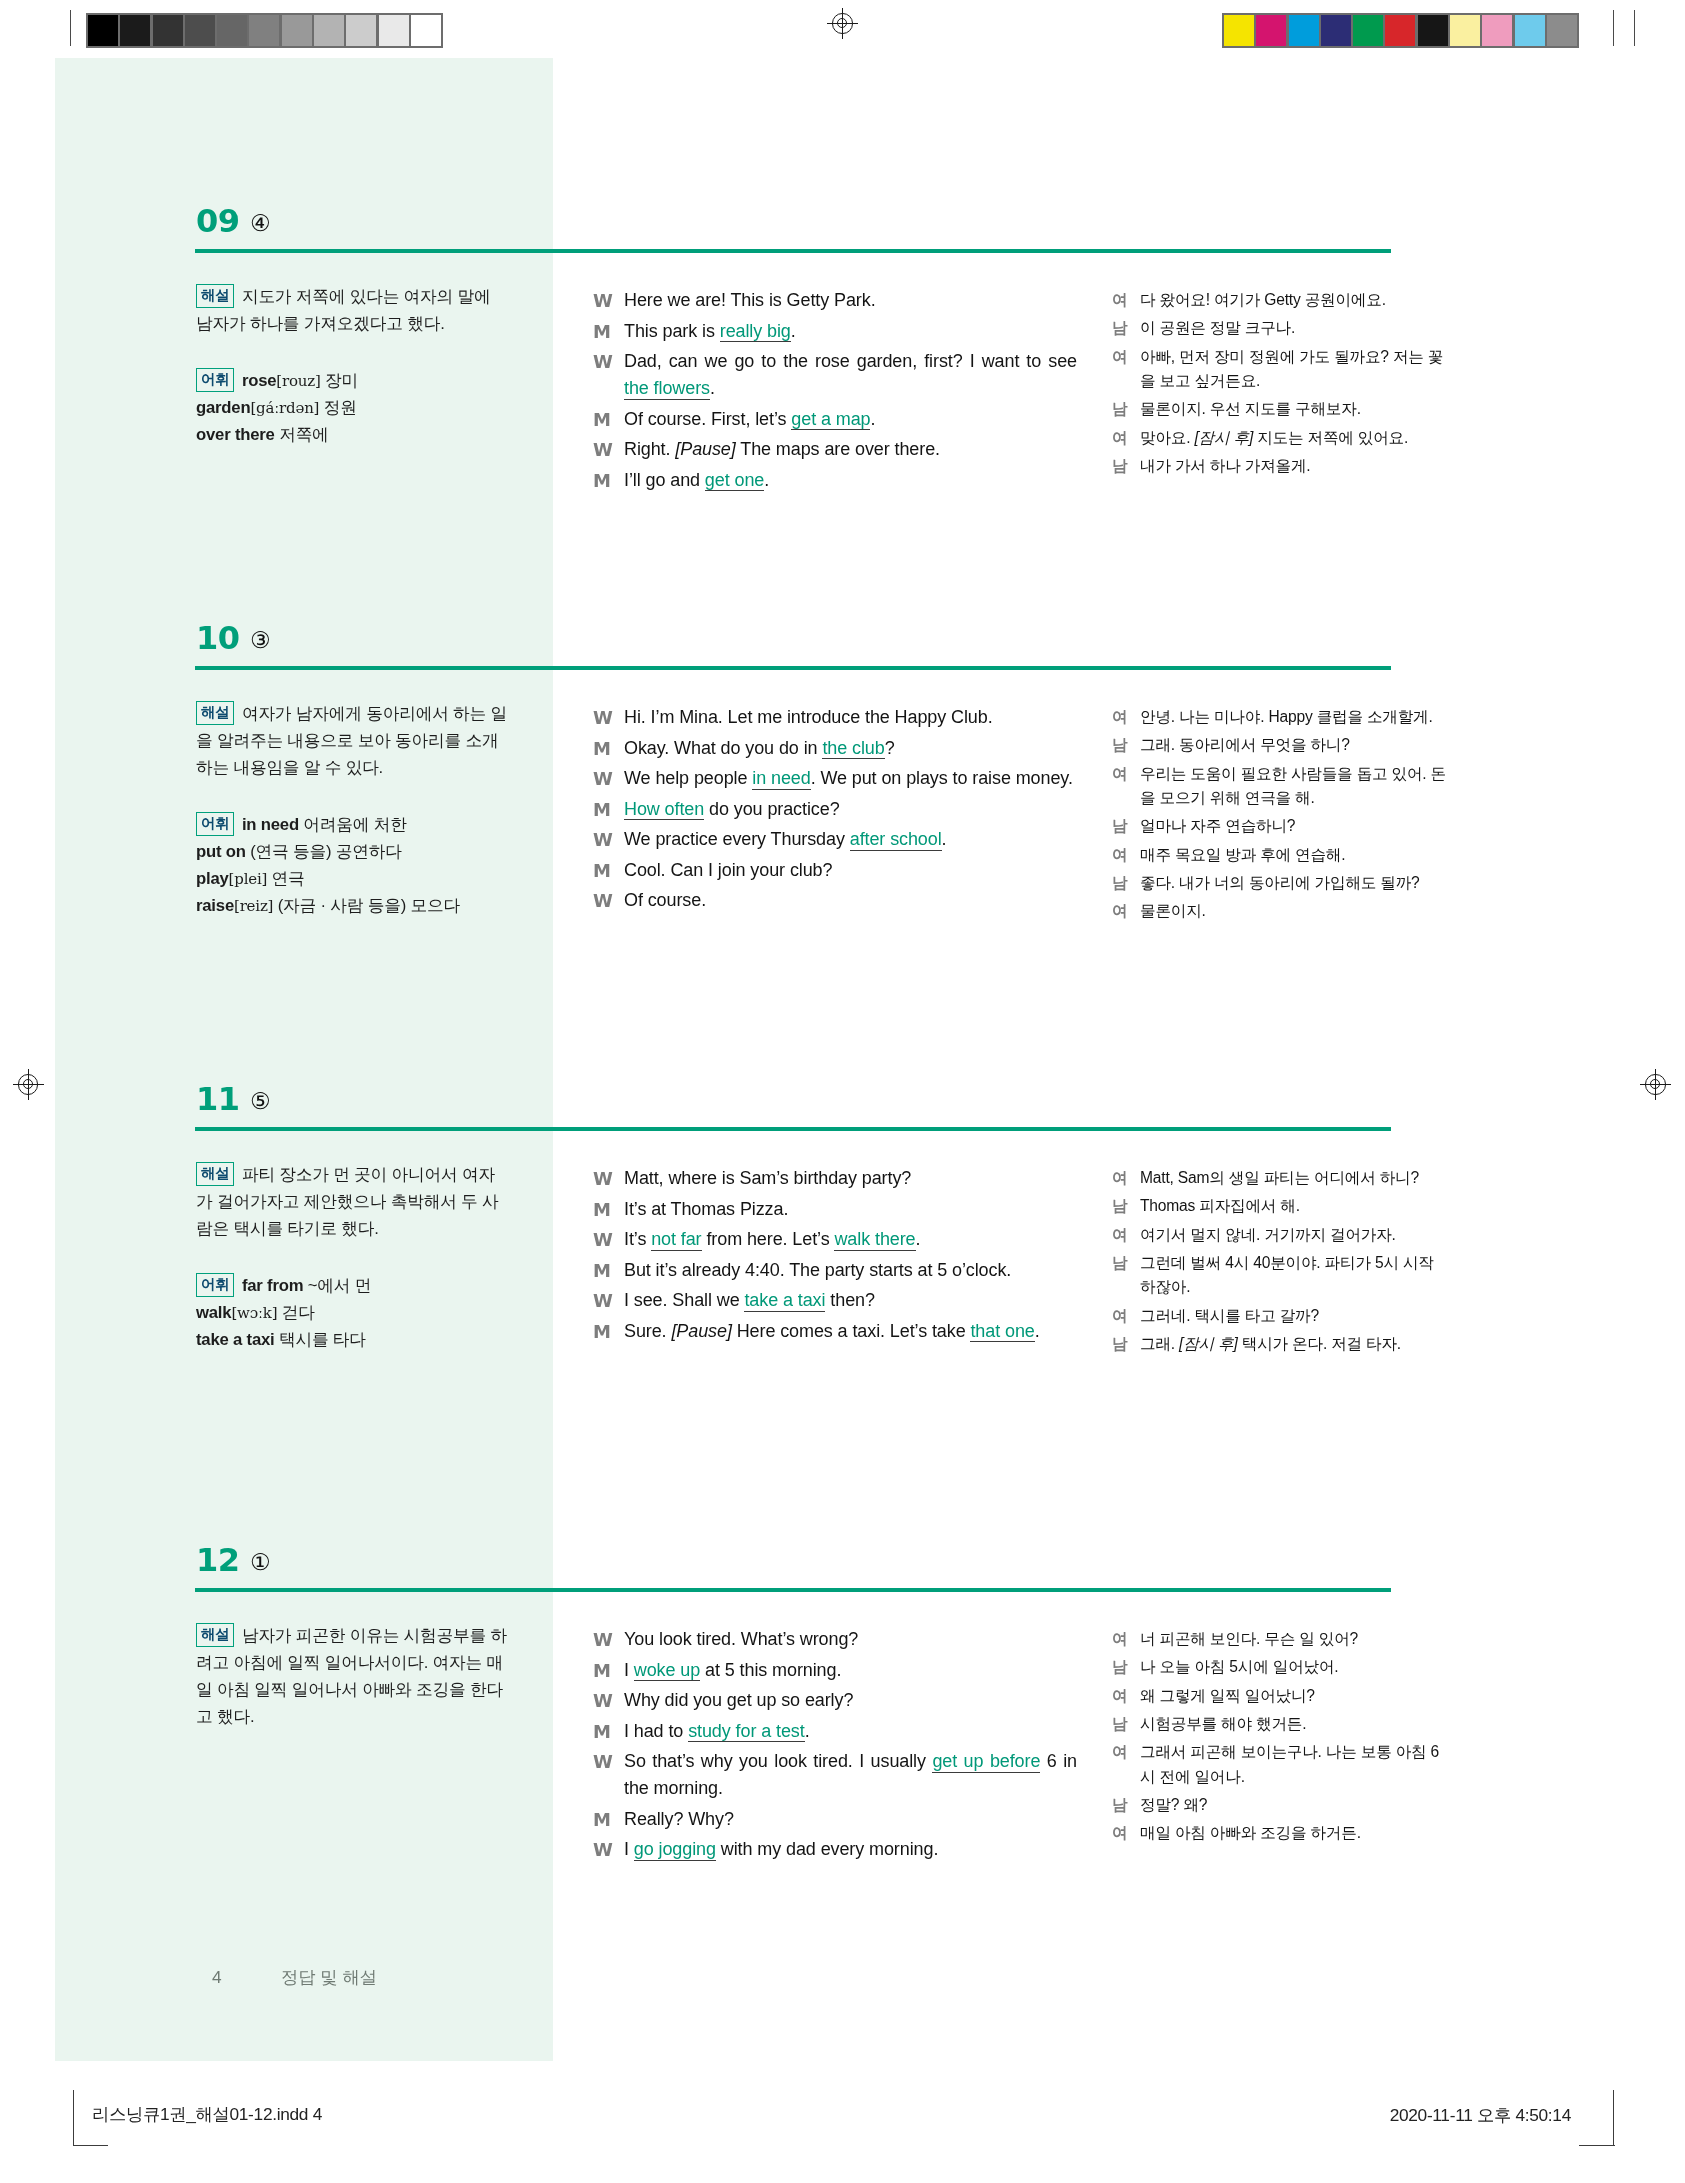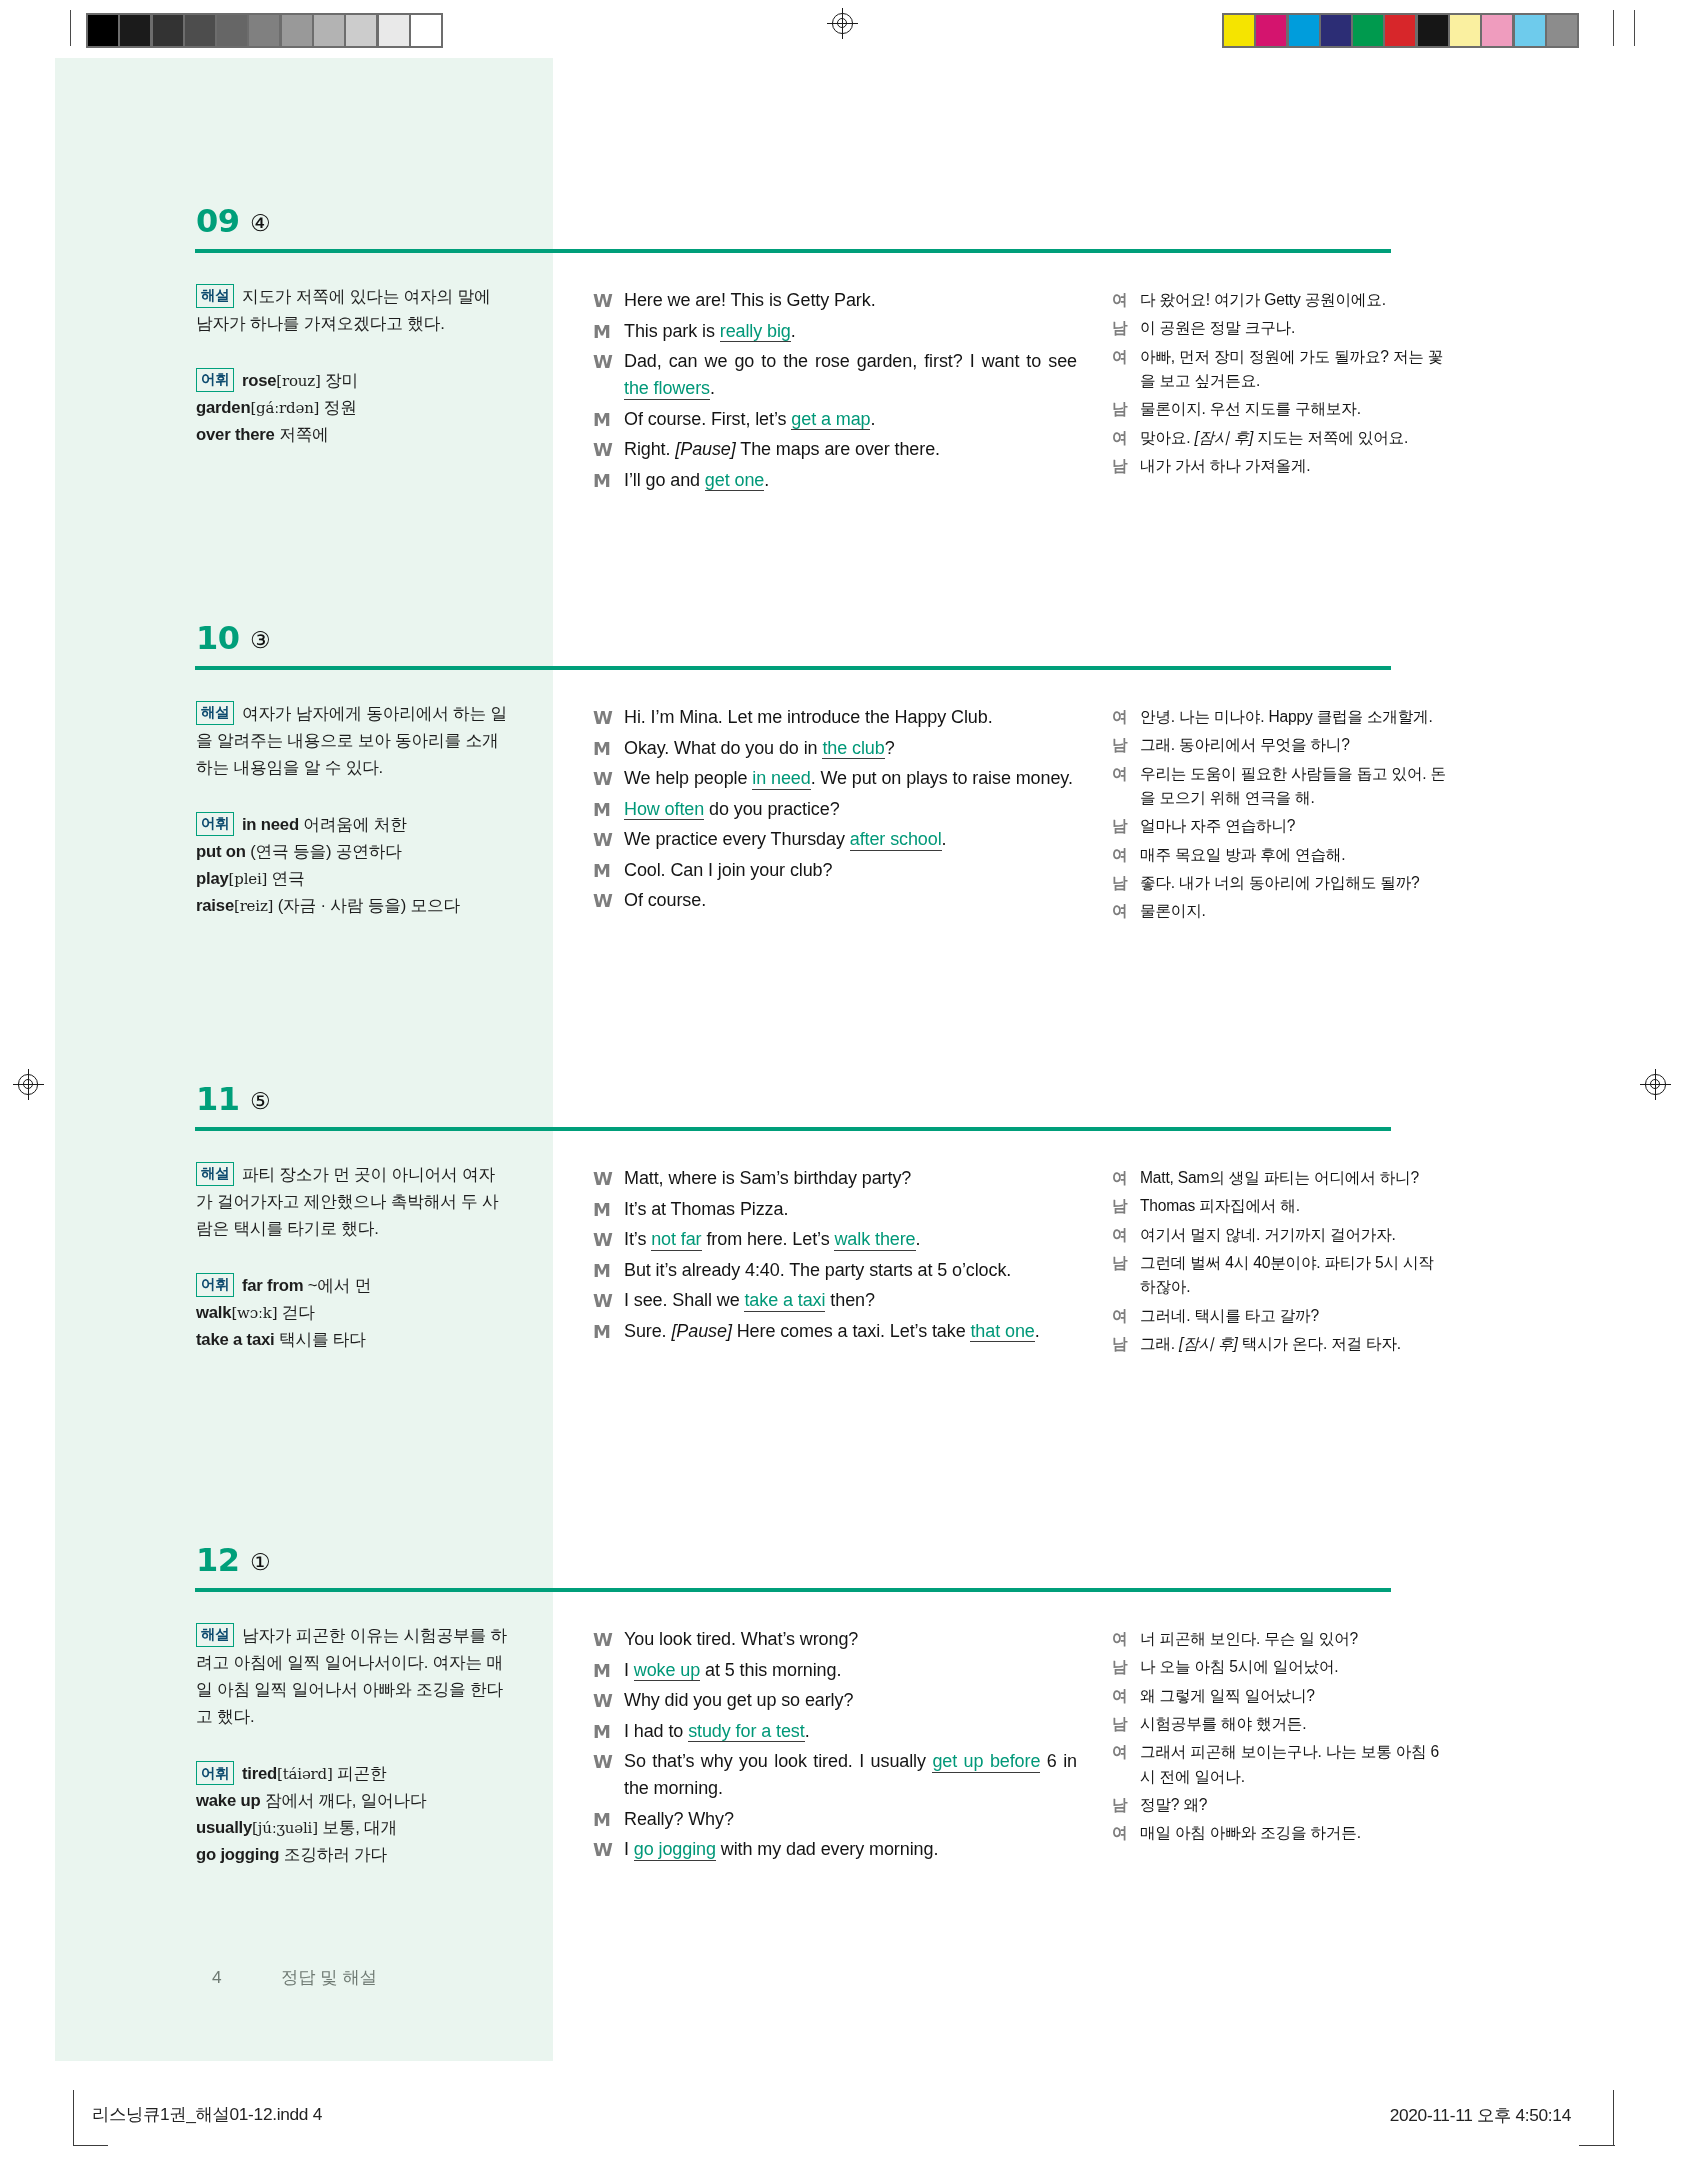--- a/index.html
+++ b/index.html
@@ -335,21 +335,20 @@
     </div>
     <div class="item" style="top: 1544px;">
       <div class="item-head">
         <div class="item-num">12</div>
         <div class="item-ans">①</div>
         <div class="item-rule" style="top: 44px;"></div>
       </div>
       <div class="cols">
         <div class="col-left" style="top: 25px;">
           <div class="ko-body"><span class="tag">해설</span>남자가 피곤한 이유는 시험공부를 하려고 아침에 일찍 일어나서이다. 여자는 매일 아침 일찍 일어나서 아빠와 조깅을 한다고 했다.</div>
-          <div class="vocab vocab-block"><span class="tag">어휘</span><span class="en">tired</span><span class="ipa">[táiərd]</span><span> 피곤한</span><br><span class="en">wake up</span><span> 잠에서 깨다, 일어나다</span><br><span class="en">usually</span><span class="ipa">[júːʒuəli]</span><span> 보통, 대개</span><br><span class="en">go jogging</span><span> 조깅하러 가다</span></div>
         </div>
         <div class="col-mid" style="top: 29px;">
           <div class="dlg-row">
             <div class="spk">W</div>
             <div class="utt"><span><span>You look tired. What’s wrong?</span></span></div>
           </div>
           <div class="dlg-row">
             <div class="spk">M</div>
             <div class="utt"><span><span>I </span><span class="hl">woke up</span><span> at 5 this morning.</span></span></div>
           </div>

